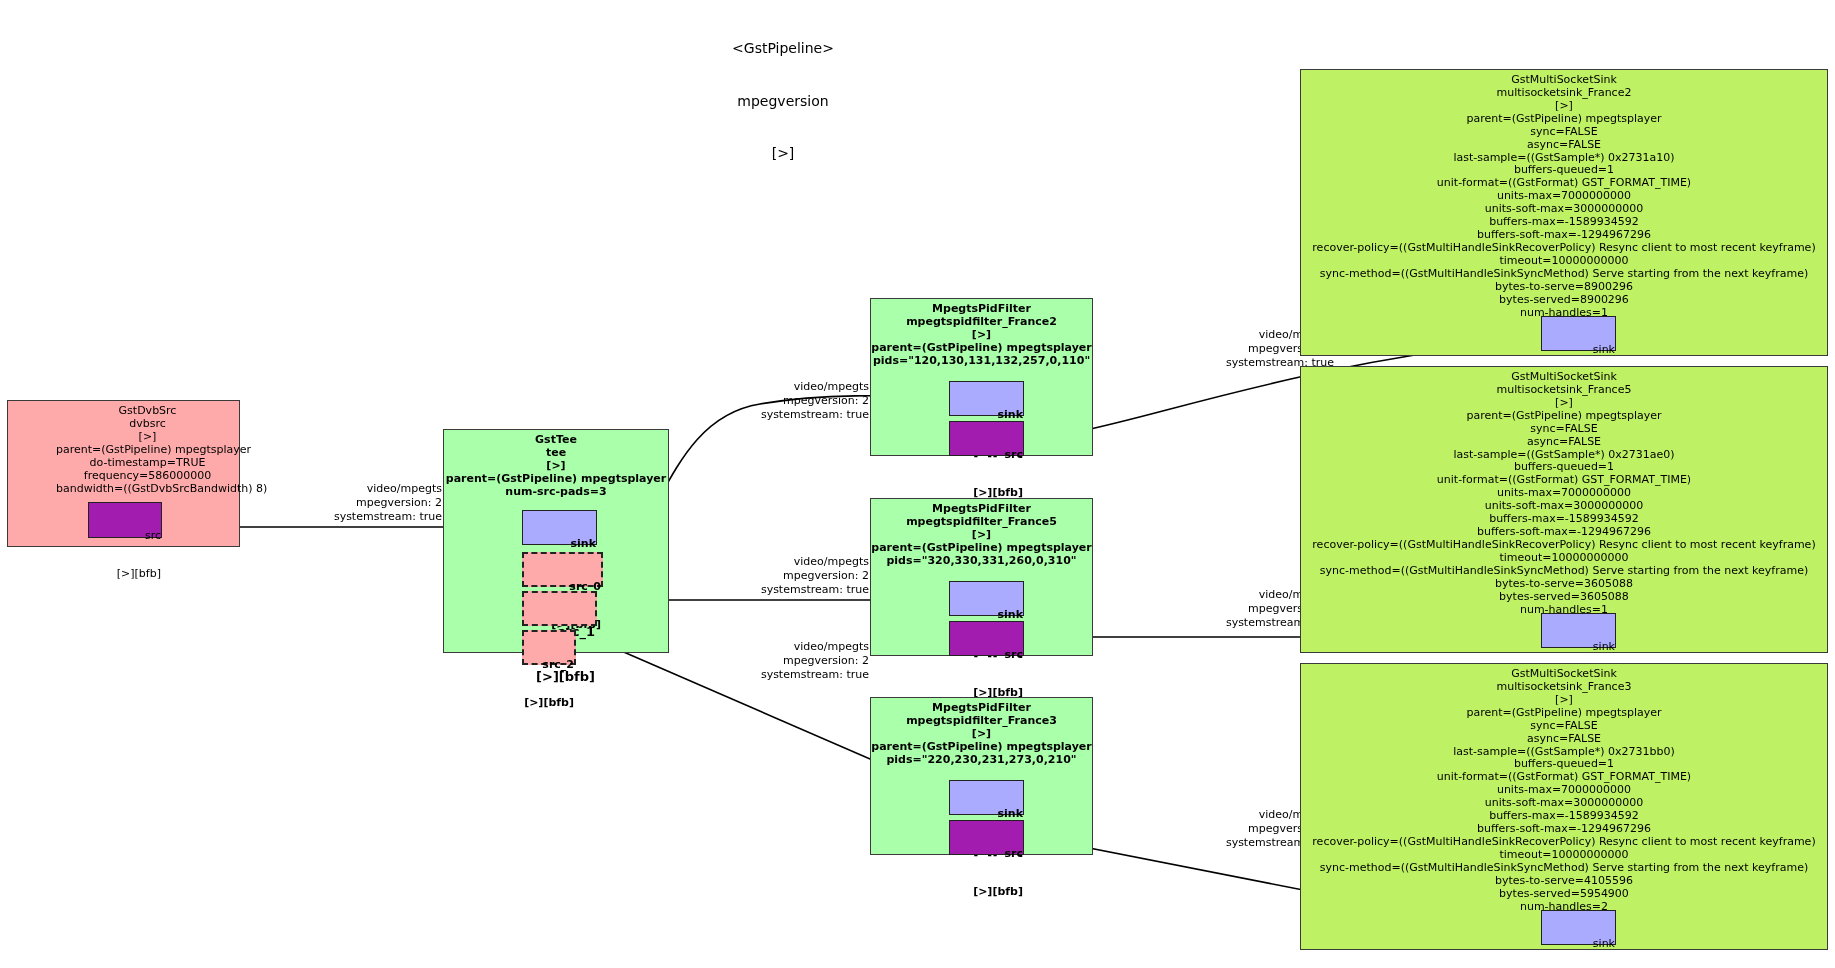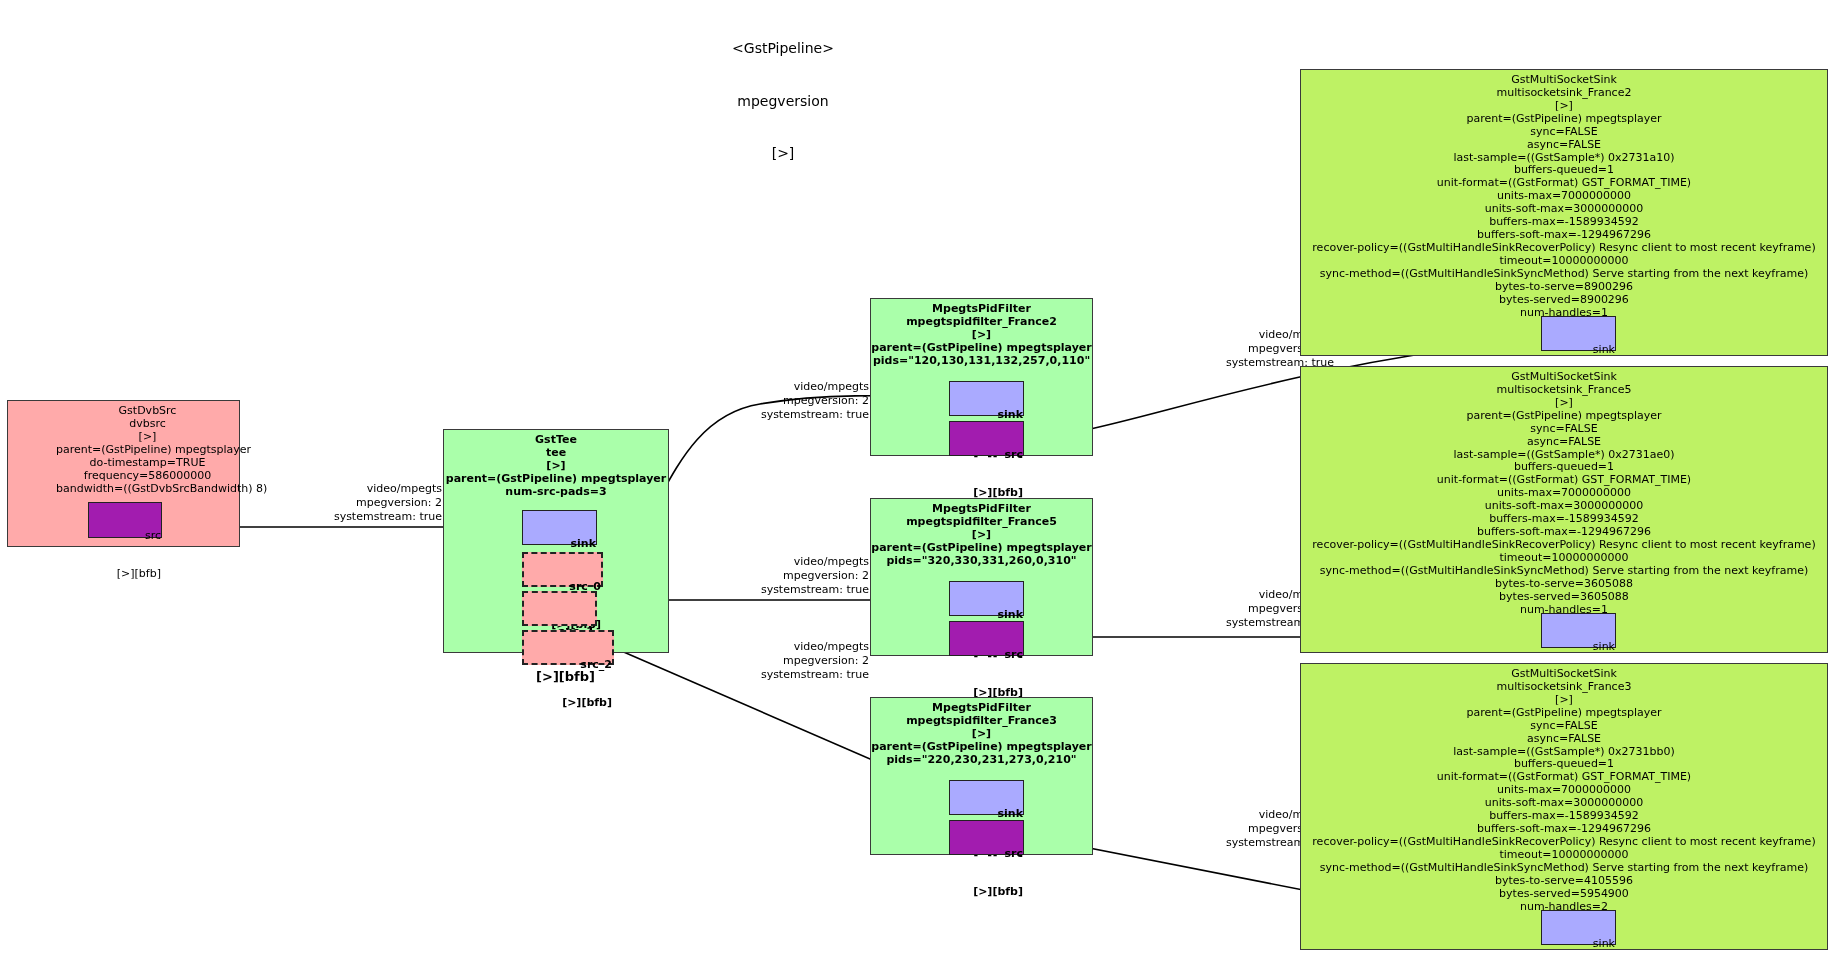--- a/index.html
+++ b/index.html
@@ -142,21 +142,21 @@
     <div class="pad pad-ghost-src" style="left:78px; top:122px; width:81px; height:35px; font-size:11px; padding-top:2px;">
       <div>src_0</div>
       <div>[&gt;][bfb]</div>
     </div>
 
     <div class="pad pad-ghost-src" style="left:78px; top:161px; width:75px; height:35px; font-size:13px; padding-top:2px;">
       <div>src_1</div>
       <div>[&gt;][bfb]</div>
     </div>
 
-    <div class="pad pad-ghost-src" style="left:78px; top:200px; width:92px; height:35px; font-size:11px; padding-top:2px;">
+    <div class="pad pad-ghost-src" style="left:78px; top:200px; width:54px; height:35px; font-size:11px; padding-top:2px;">
       <div>src_2</div>
       <div>[&gt;][bfb]</div>
     </div>
   </div>
 
   <div class="node el-green" style="left:870px; top:298px; width:223px; height:158px; font-size:11px; padding-top:4px;">
     <div class="hdr">MpegtsPidFilter</div>
     <div class="hdr">mpegtspidfilter_France2</div>
     <div class="hdr">[&gt;]</div>
     <div class="props">parent=(GstPipeline) mpegtsplayer

